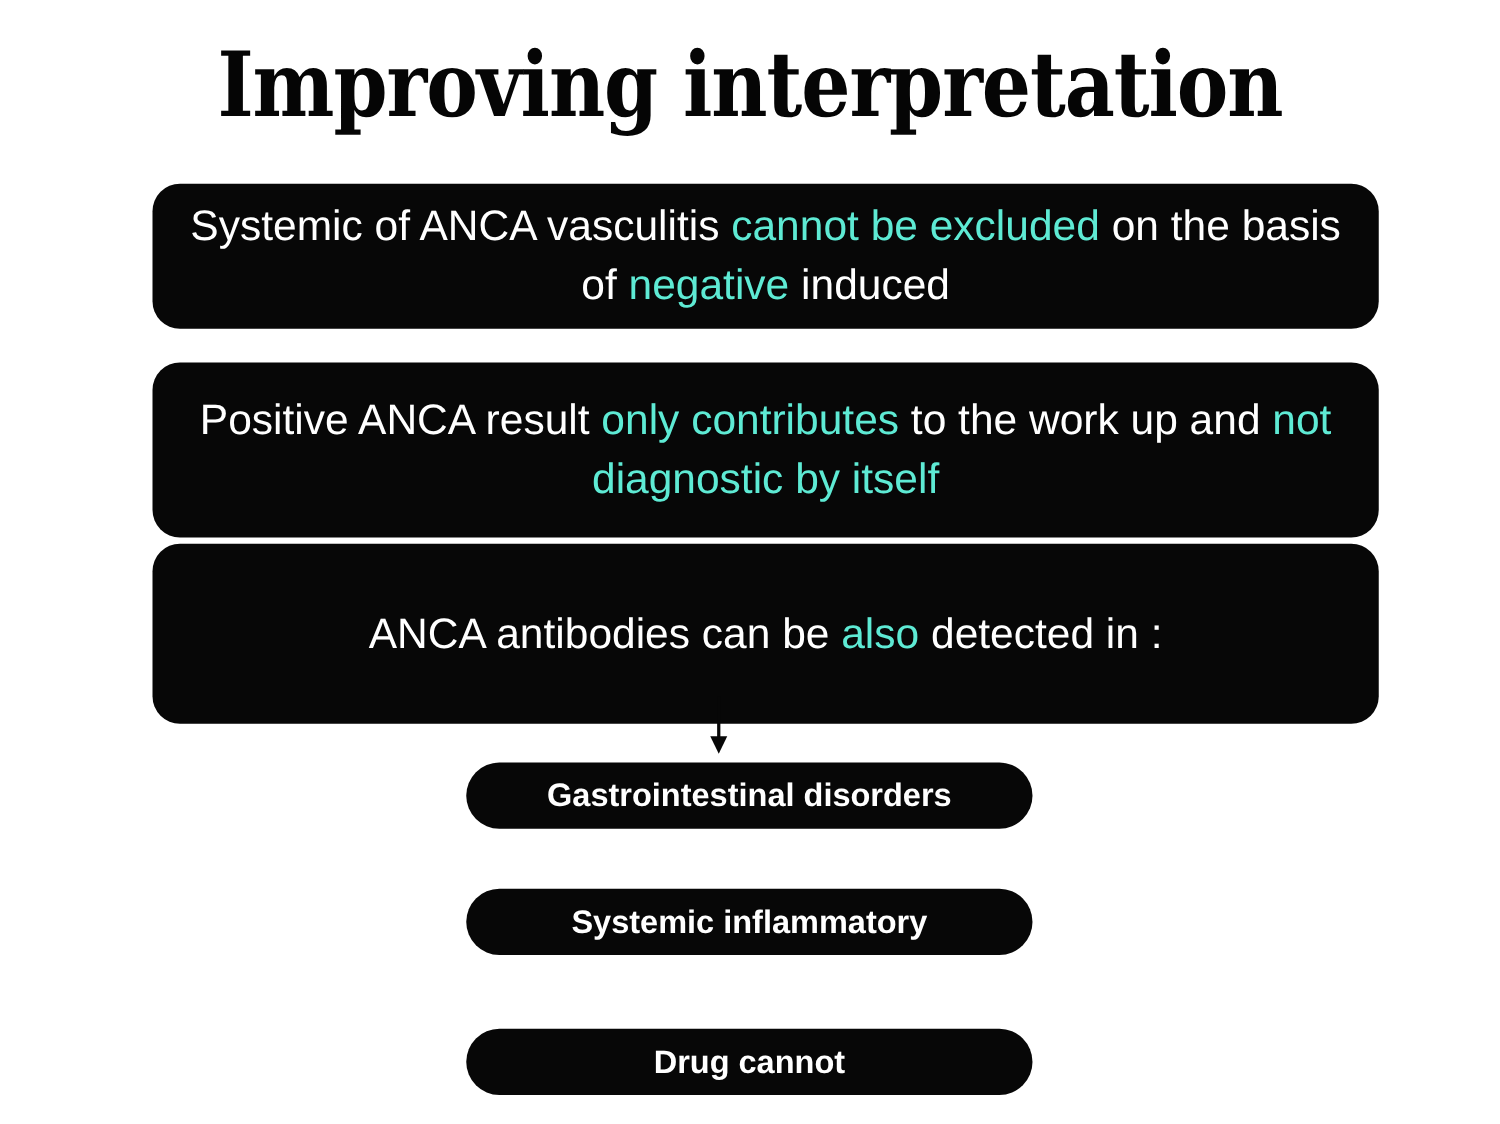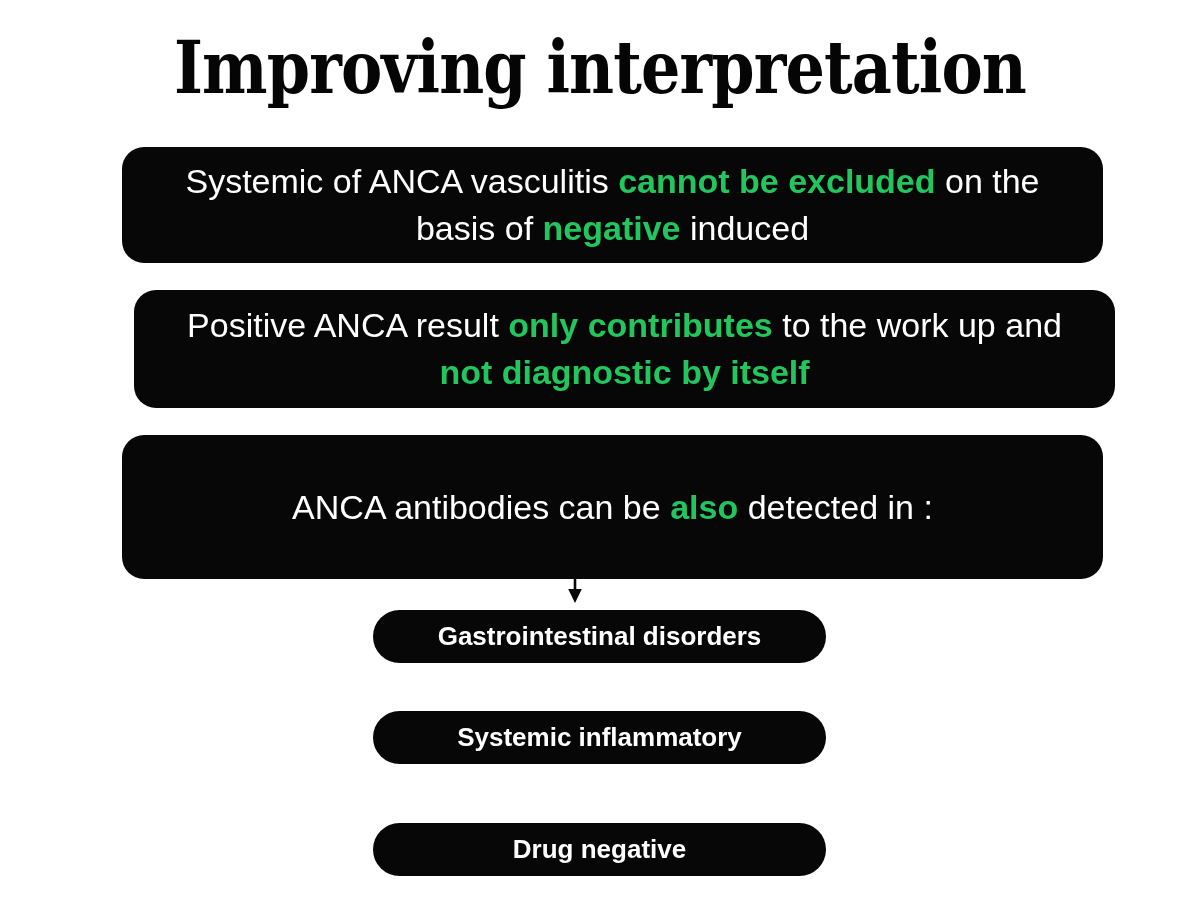--- a/index.html
+++ b/index.html
@@ -52,26 +52,26 @@
     line-height: 47px;
     text-align: center;
     display: flex;
     align-items: center;
     justify-content: center;
     box-sizing: border-box;
     padding: 0 26px;
   }
   .statement .txt { display: block; width: 100%; }
   .statement-1 { top: 147px; height: 116px; }
-  .statement-2 { top: 290px; height: 118px; margin-left: 12px; }
+  .statement-2 { top: 290px; height: 140px; }
   .statement-3 { top: 435px; height: 144px; justify-content: center; }
 
   .hl {
-    color: #22c55e;
-    font-weight: 700;
+    color: #5eead4;
+    font-weight: 400;
   }
 
   
   .arrow {
     position: absolute;
     left: 566px;
     top: 557px;
     width: 18px;
     height: 48px;
   }
@@ -125,15 +125,15 @@
   <svg class="arrow" viewBox="0 0 18 48">
     <line x1="9" y1="0" x2="9" y2="34" stroke="#070707" stroke-width="2.6"></line>
     <polygon points="2.2,32 15.8,32 9,46" fill="#070707"></polygon>
   </svg>
 
   <div class="pill pill-1">Gastrointestinal disorders</div>
 
   <div class="pill pill-2">Systemic inflammatory</div>
 
 
-  <div class="pill pill-4">Drug negative</div>
+  <div class="pill pill-4">Drug cannot</div>
 
 </div>
 
 </body></html>

